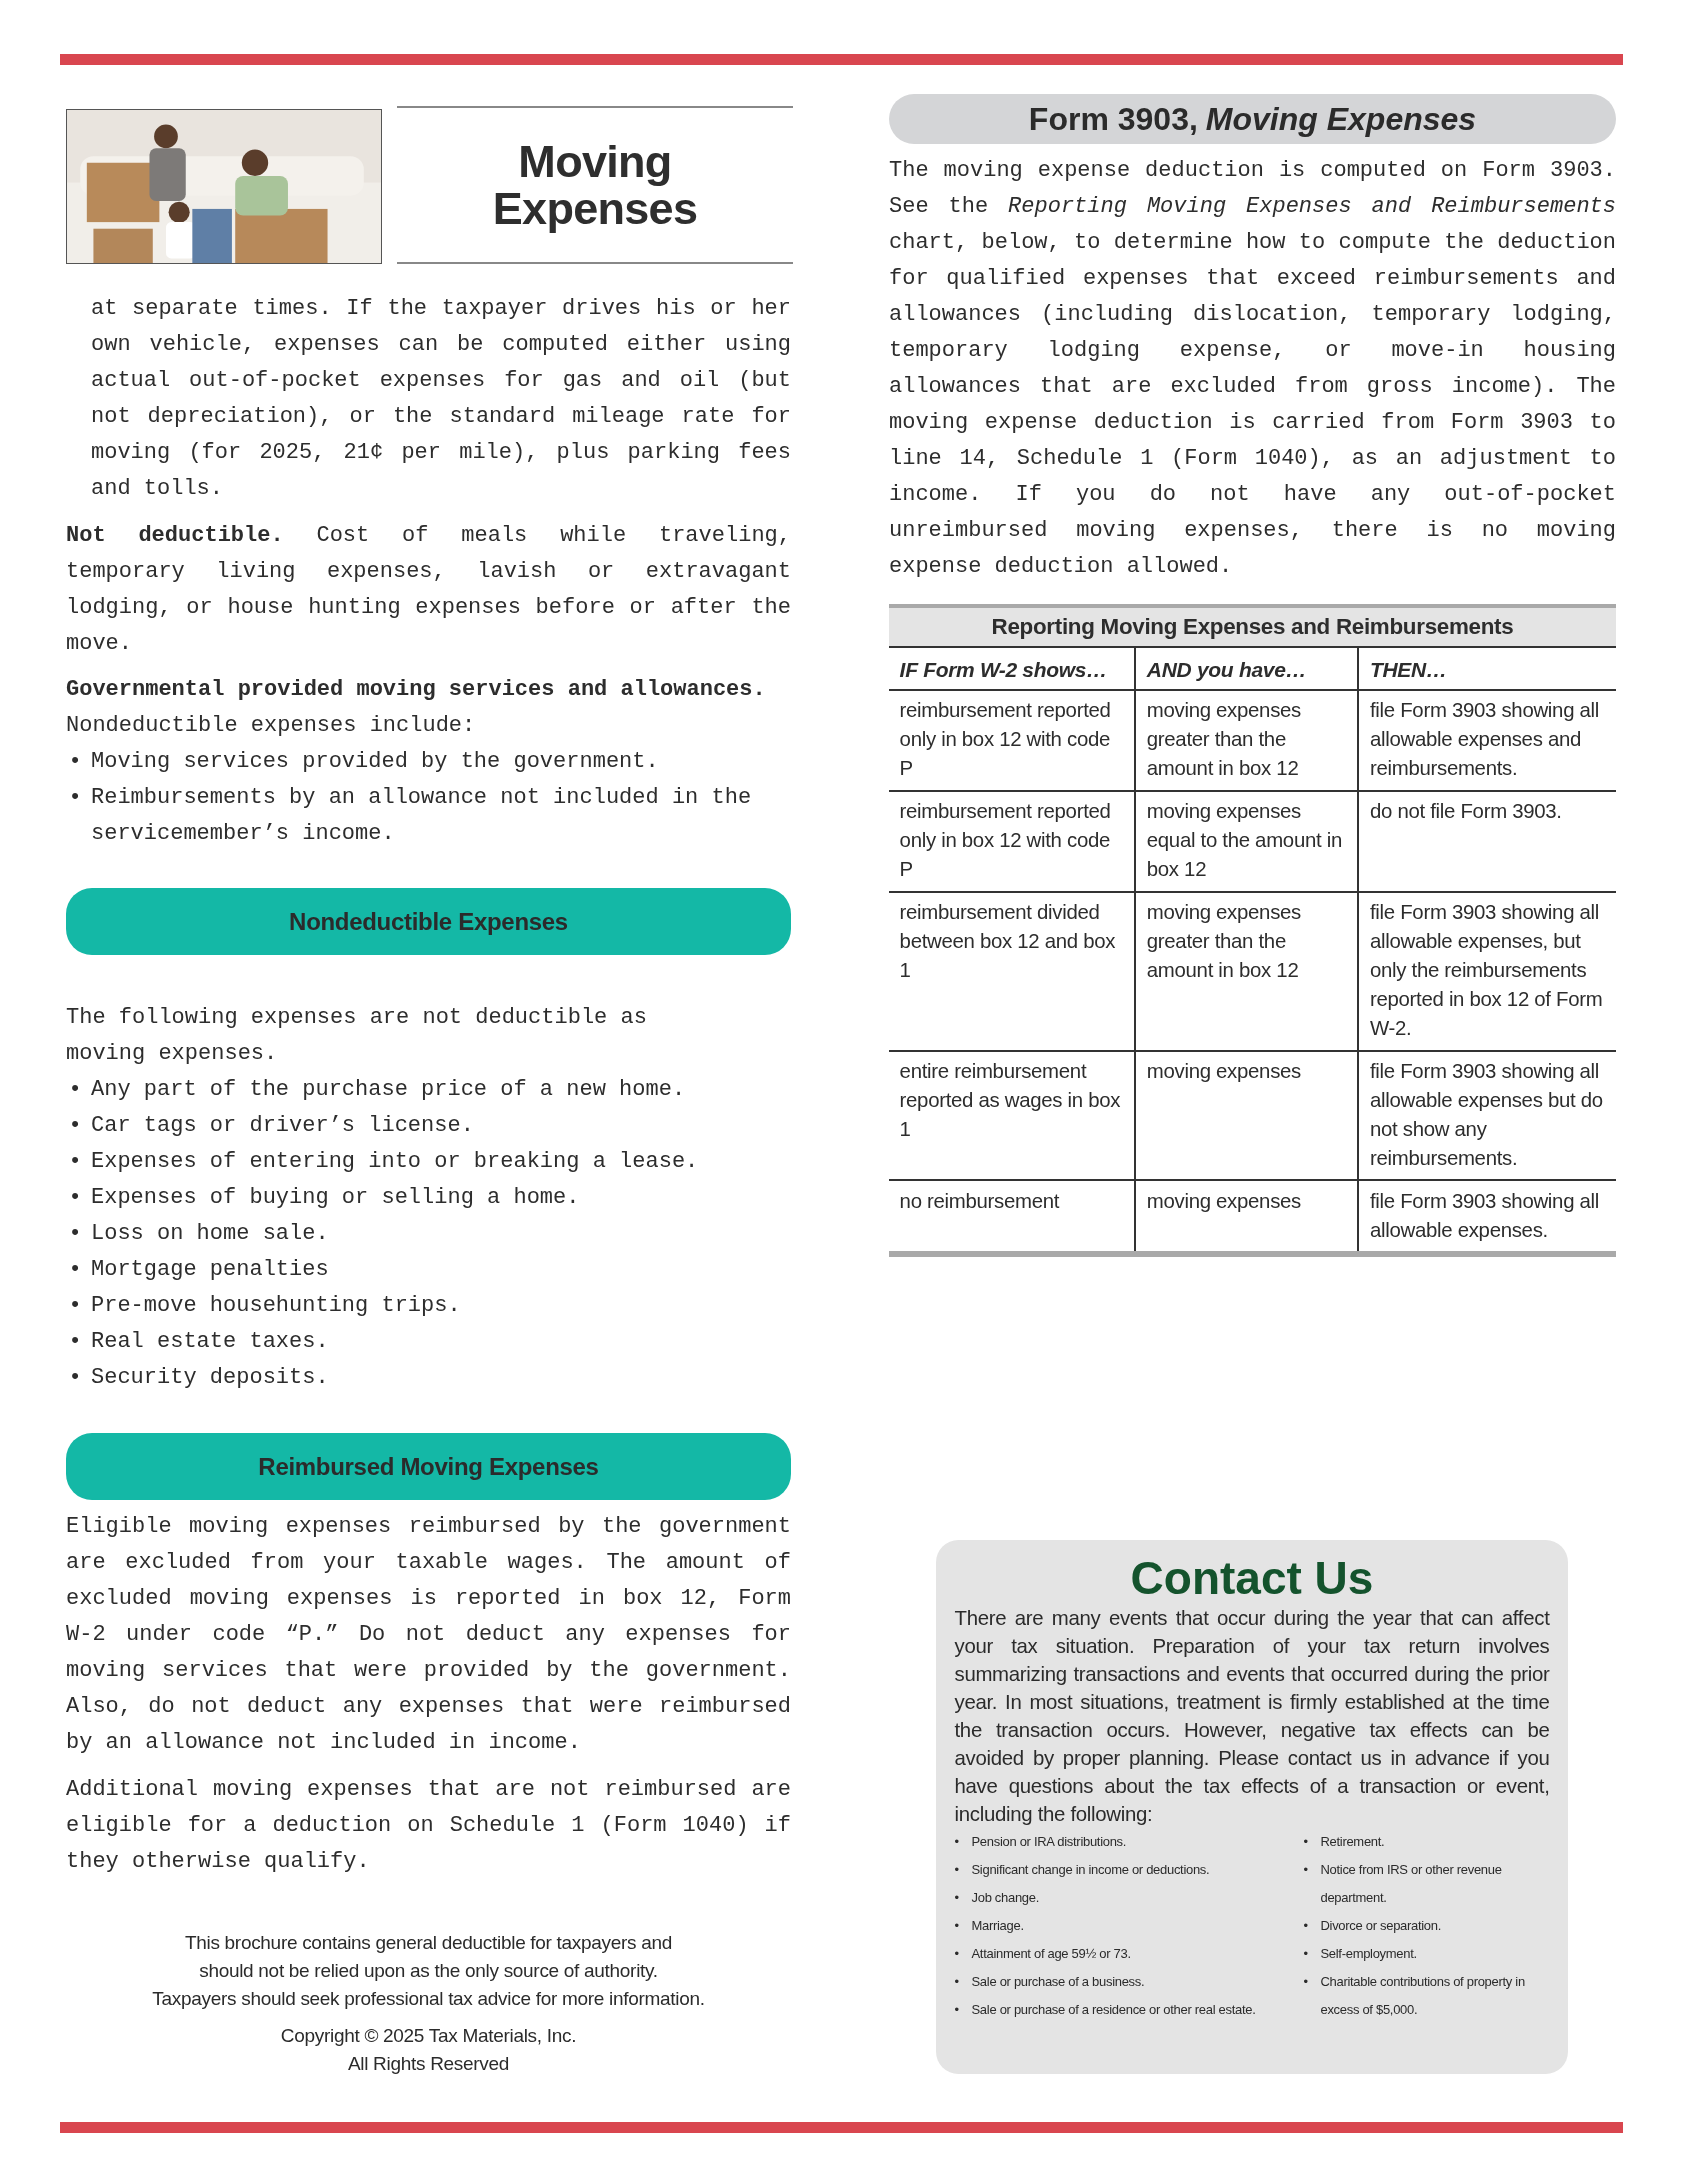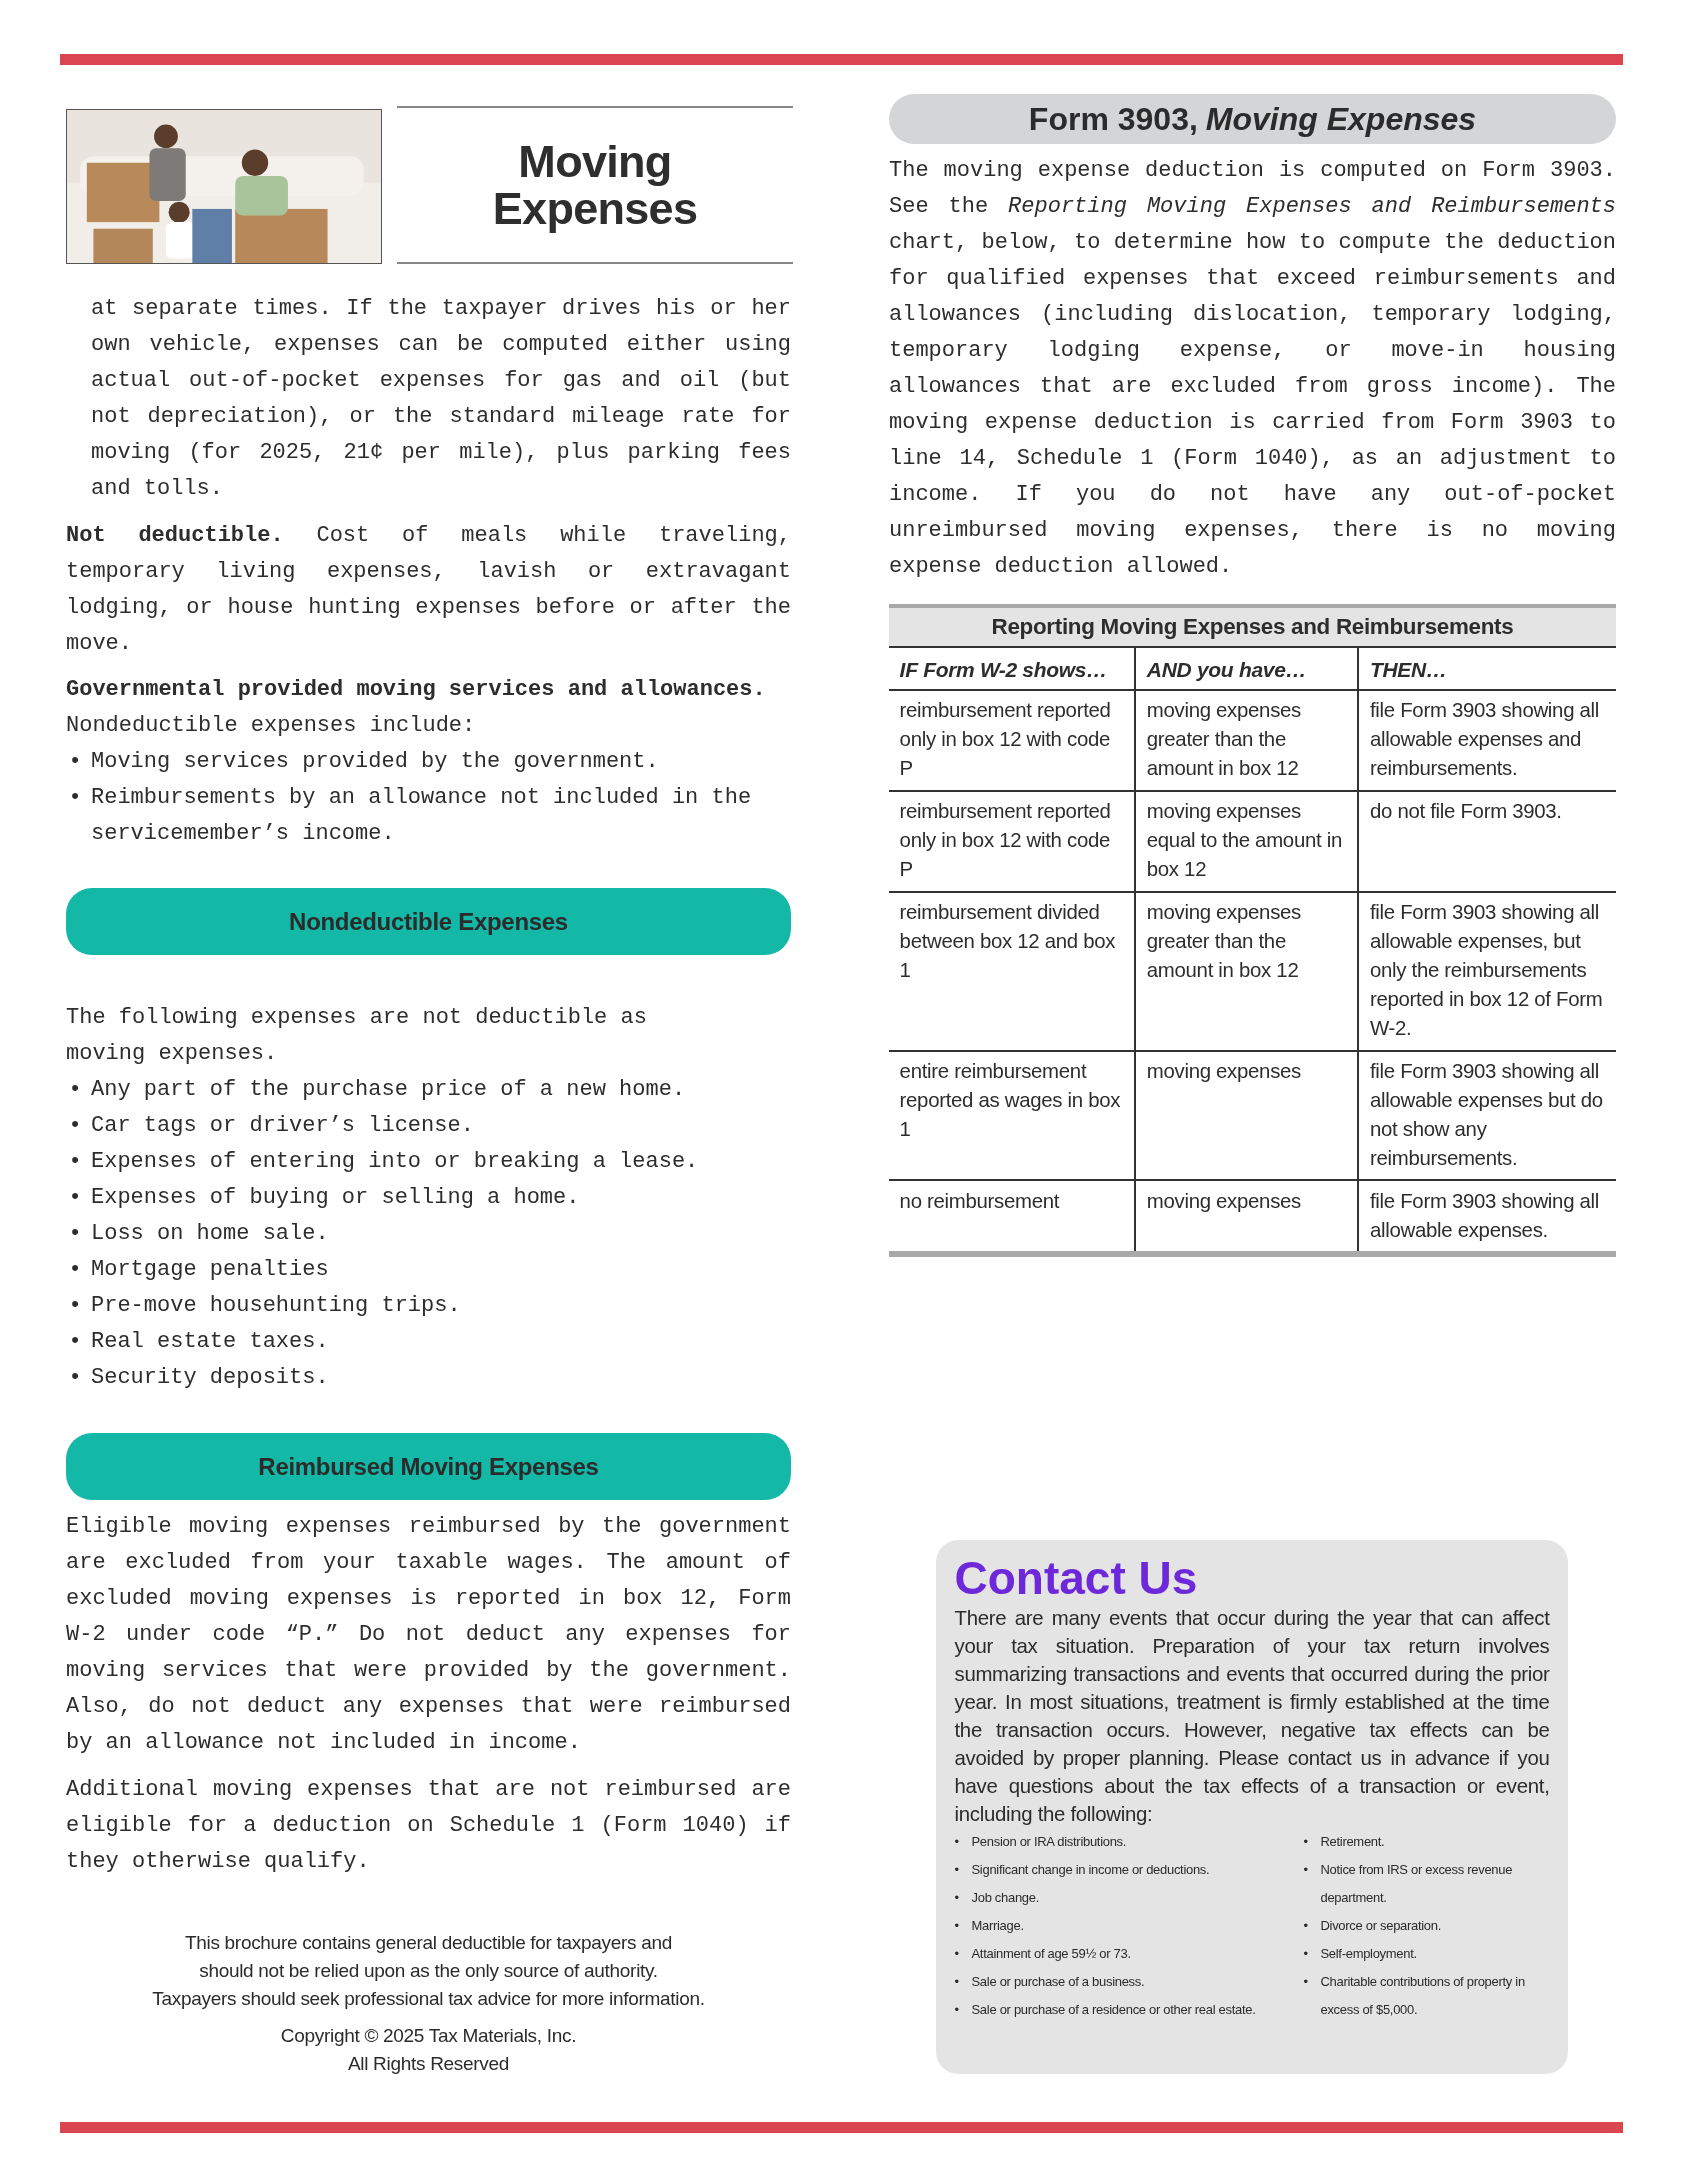--- a/index.html
+++ b/index.html
@@ -33,21 +33,21 @@
 
   .rtable { width:727px; border-collapse:collapse; font-family:"Liberation Sans", sans-serif; font-size:20.4px; line-height:29px; color:#2d2d2d; letter-spacing:-0.3px; margin-top:18.5px; }
   .rtable caption { background:#e4e4e4; border-top:4.6px solid #a9a9a9; font-weight:bold; font-size:22.4px; padding:4px 0 5.3px; text-align:center; border-bottom:2.6px solid #333; }
   .rtable th { text-align:left; font-style:italic; font-weight:bold; padding:6.6px 10.6px 5.3px; border-bottom:2.6px solid #333; font-size:21px; }
   .rtable td { vertical-align:top; padding:5.3px 10.6px 6.6px; border-bottom:2.6px solid #333; }
   .rtable th + th, .rtable td + td { border-left:2px solid #333; }
   .rtable tr:last-child td { border-bottom:6px solid #a9a9a9; }
   .col1 { width:224px; } .col2 { width:200px; }
 
   .contact { position:absolute; left:936px; top:1540px; width:632px; height:534px; background:#e4e4e4; border-radius:22.4px; padding:0 18.5px; box-sizing:border-box; }
-  .contact-title { font-family:"Liberation Sans", sans-serif; font-weight:bold; font-size:46px; line-height:51px; text-align:left; margin-top:13px; color:#6d28d9; }
+  .contact-title { font-family:"Liberation Sans", sans-serif; font-weight:bold; font-size:46px; line-height:51px; text-align:center; margin-top:13px; color:#14532d; }
   .contact-body { font-family:"Liberation Sans", sans-serif; font-size:20.4px; line-height:28px; color:#2b2b2b; text-align:justify; letter-spacing:-0.3px; }
   .contact-lists { display:flex; margin-top:0; }
   .contact-lists ul { list-style:none; margin:0; padding:0; font-family:"Liberation Sans", sans-serif; font-size:13px; line-height:28px; color:#2b2b2b; letter-spacing:-0.3px; }
   .contact-lists li { position:relative; padding-left:17px; }
   .contact-lists li::before { content:"\2022"; position:absolute; left:0; }
   .cl-left { width:356px; }
   .cl-right { width:251px; }
 </style>
 </head>
 <body>
@@ -175,21 +175,21 @@
       <li>Pension or IRA distributions.</li>
       <li>Significant change in income or deductions.</li>
       <li>Job change.</li>
       <li>Marriage.</li>
       <li>Attainment of age 59½ or 73.</li>
       <li>Sale or purchase of a business.</li>
       <li>Sale or purchase of a residence or other real estate.</li>
     </ul>
     <ul class="cl-right">
       <li>Retirement.</li>
-      <li>Notice from IRS or excess revenue department.</li>
+      <li>Notice from IRS or other revenue department.</li>
       <li>Divorce or separation.</li>
       <li>Self-employment.</li>
       <li>Charitable contributions of property in excess of $5,000.</li>
     </ul>
   </div>
 </div>
 
 <div class="redbar bottom"></div>
 
 

